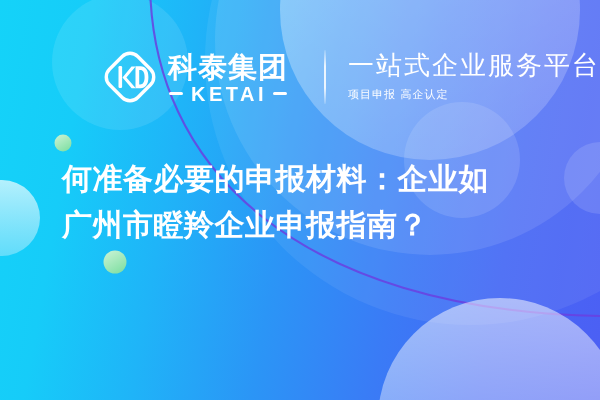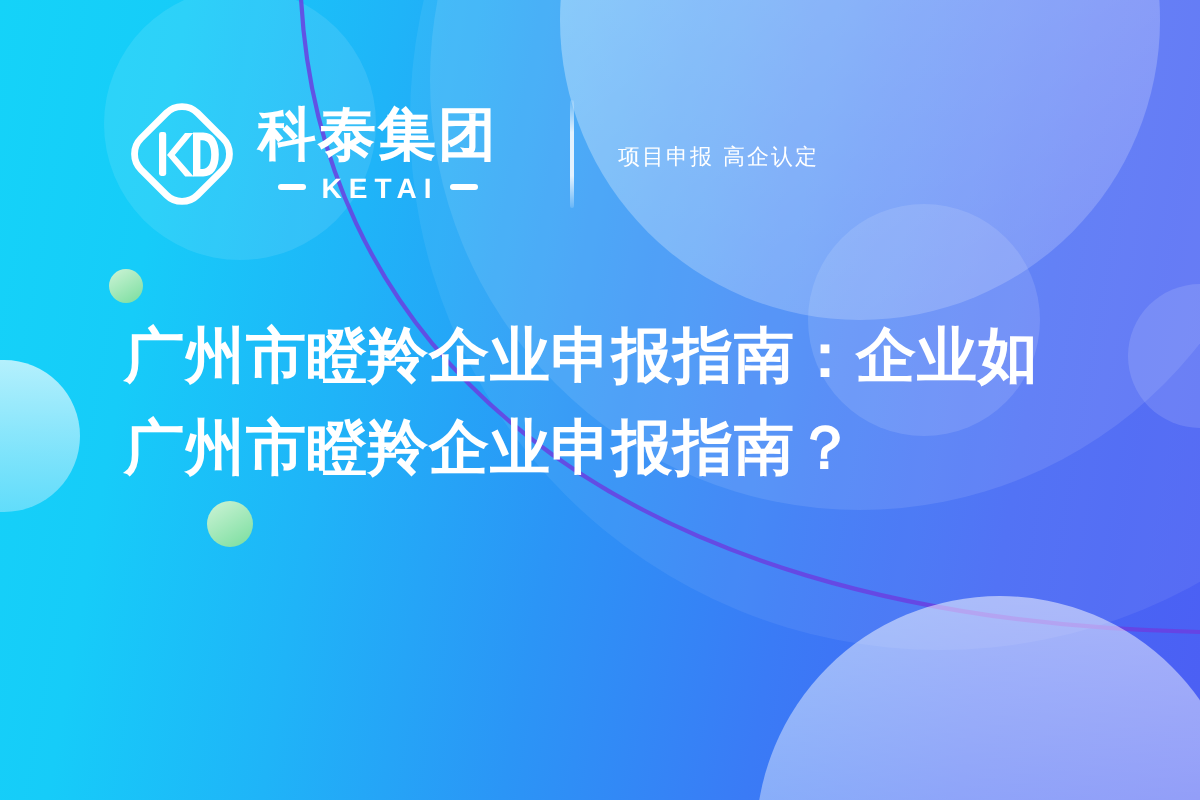--- a/index.html
+++ b/index.html
@@ -38,20 +38,21 @@
 
   
   .header {
     position: absolute;
     left: 0;
     top: 34px;
     width: 600px;
     height: 86px;
     display: flex;
     align-items: center;
+    justify-content: flex-end;
   }
 
   .logo-block {
     display: flex;
     align-items: center;
     margin-left: 62px;
     width: 215px;
   }
 
   .logo-mark {
@@ -85,21 +86,21 @@
     margin-top: 3px;
   }
   .logo-en-dash {
     display: block;
     width: 14px;
     height: 3px;
     background: #ffffff;
     border-radius: 2px;
   }
   .logo-en {
-    font-size: 14px;
+    font-size: 20px;
     line-height: 18px;
     font-weight: bold;
     color: #ffffff;
     letter-spacing: 3.5px;
     margin: 0 6px 0 8px;
     white-space: nowrap;
     font-family: "Liberation Sans", sans-serif;
   }
 
   .divider {
@@ -241,22 +242,23 @@
           <span class="logo-en-dash"></span>
           <span class="logo-en">KETAI</span>
           <span class="logo-en-dash"></span>
         </div>
       </div>
     </div>
 
     <div class="divider"></div>
 
     <div class="tagline">
+      <div class="tagline-main">一站式企业服务平台</div>
       <div class="tagline-sub">项目申报 高企认定</div>
     </div>
   </div>
 
   <div class="headline">
-    <div class="headline-line">广州市瞪羚企业申报指南：企业如</div>
+    <div class="headline-line">何准备必要的申报材料：企业如</div>
     <div class="headline-line">广州市瞪羚企业申报指南？</div>
   </div>
 
 </div>
 
 </body></html>

